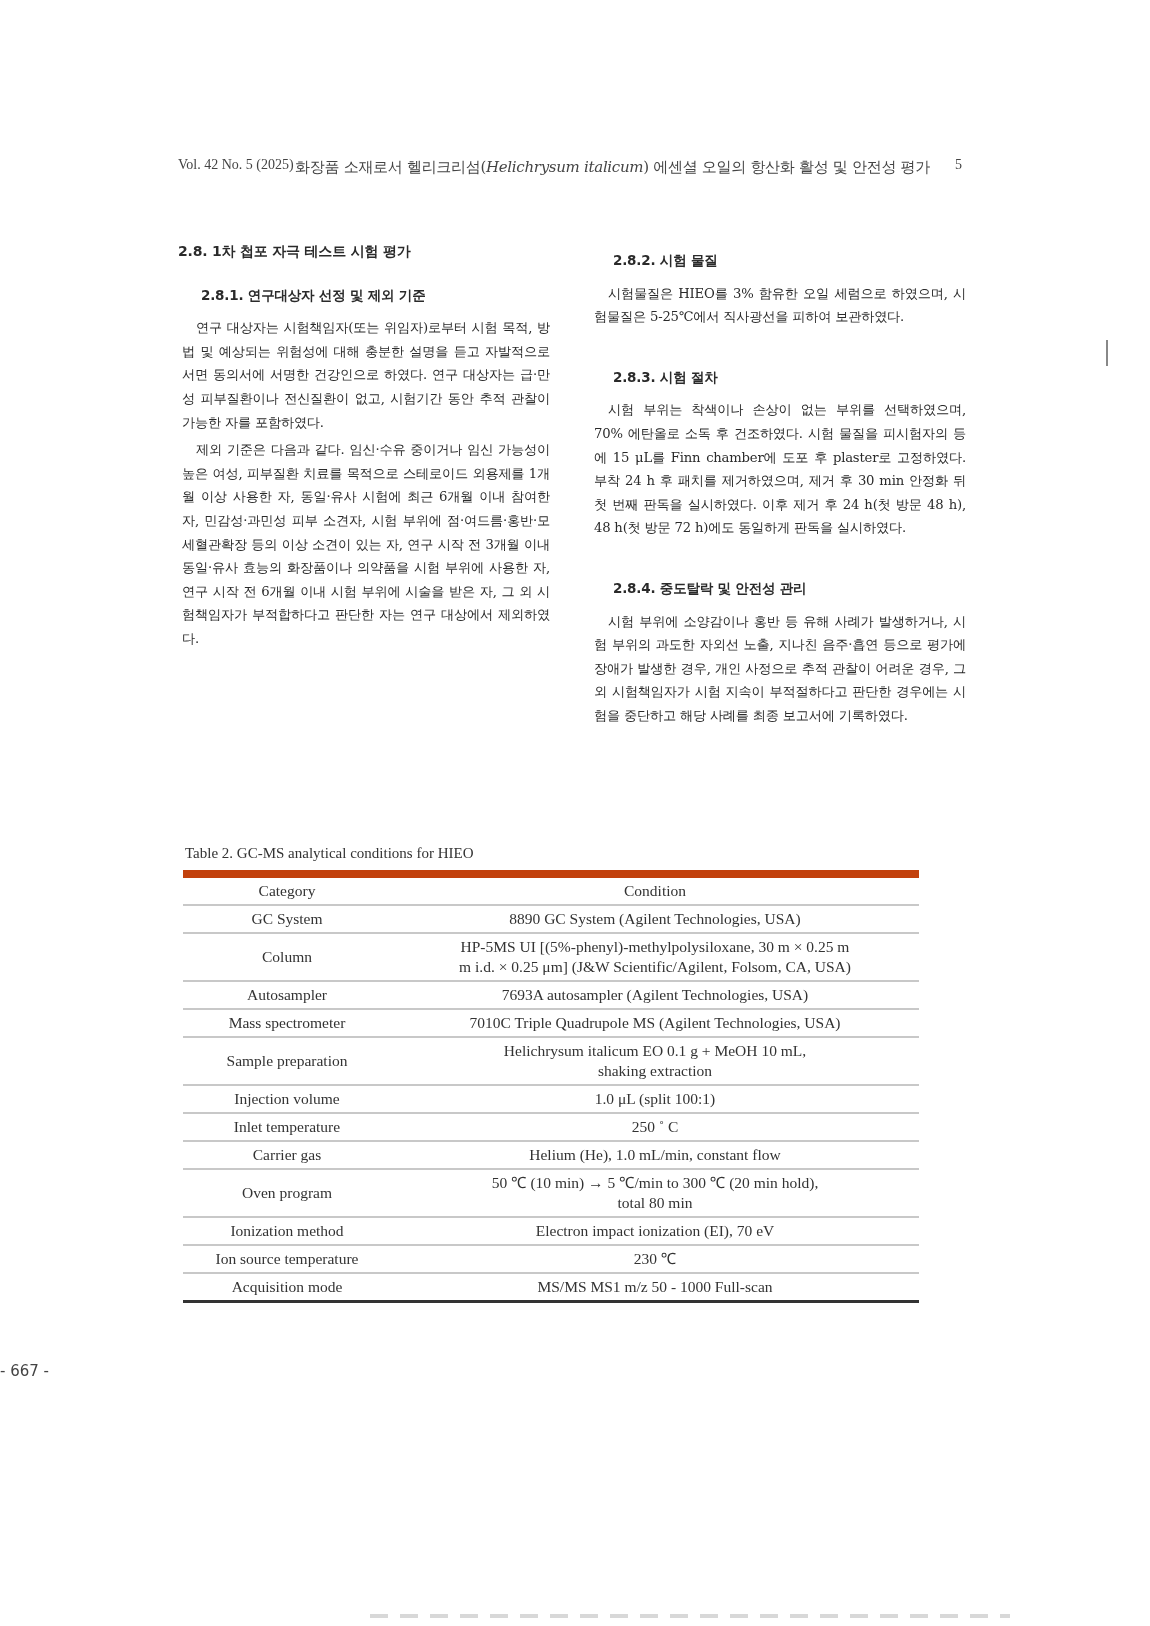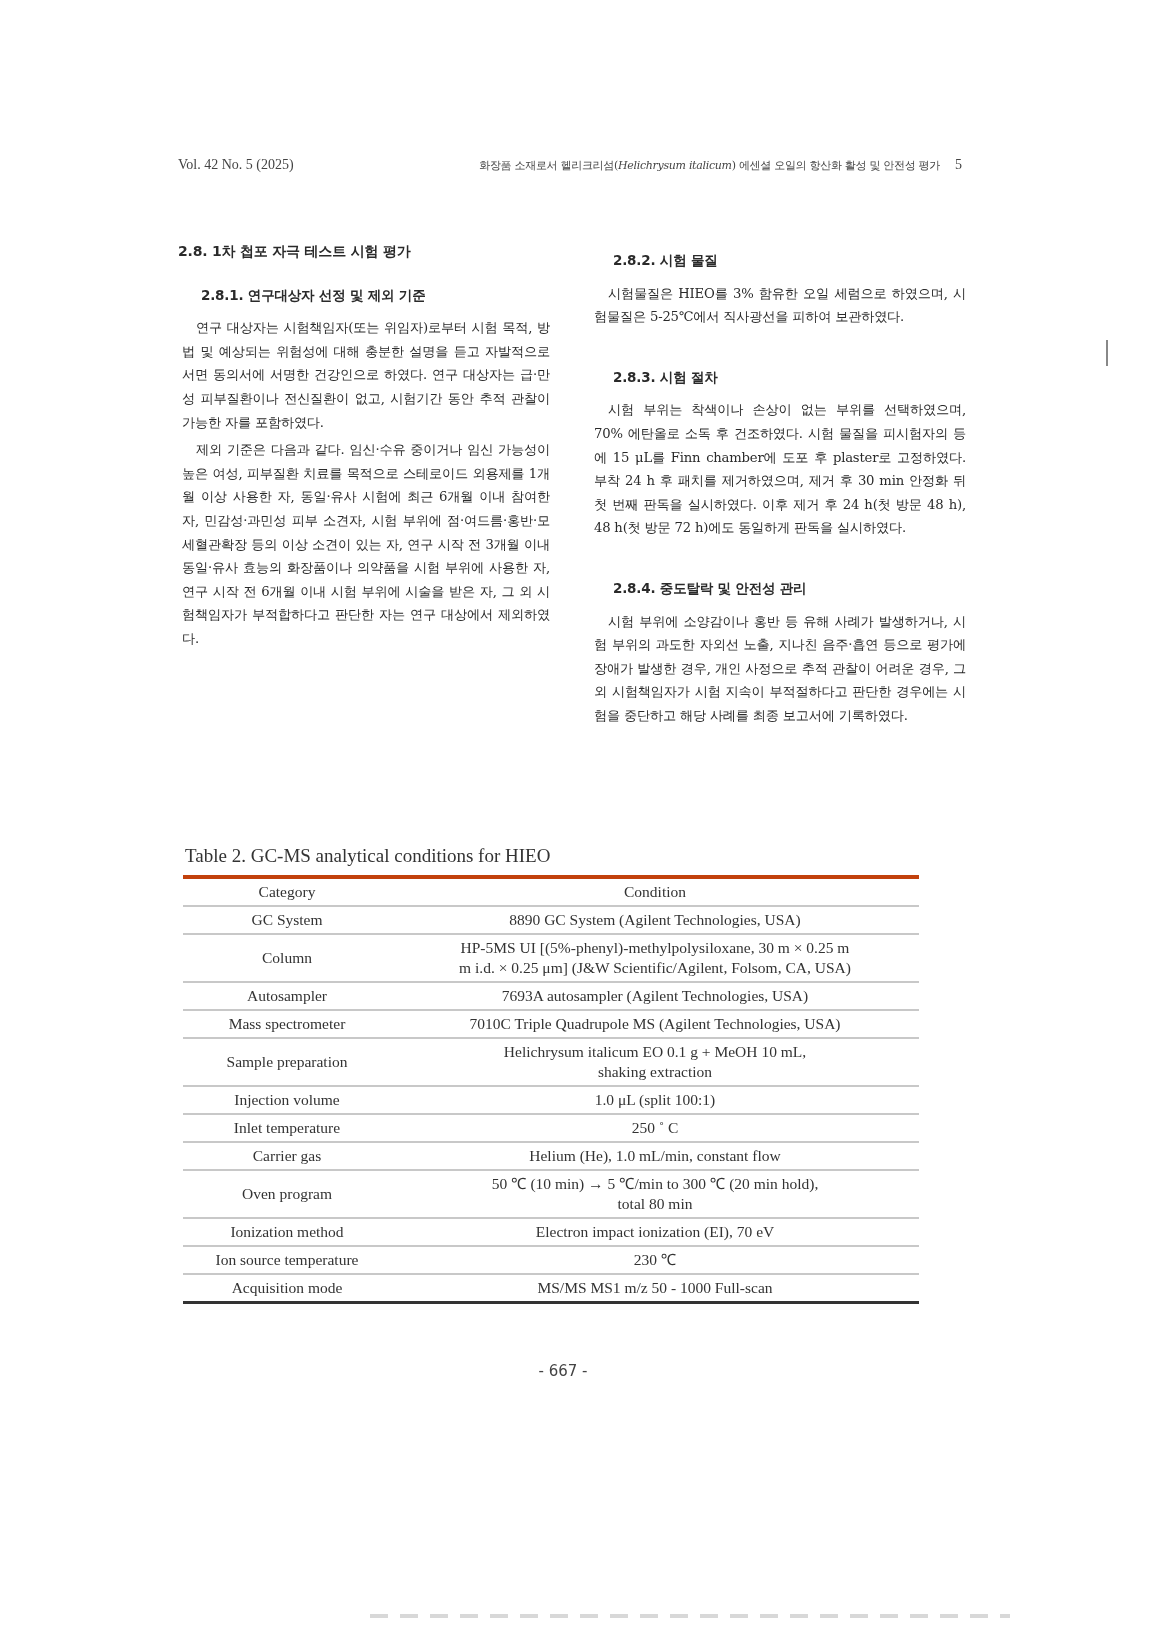--- a/index.html
+++ b/index.html
@@ -1,43 +1,43 @@
 <!DOCTYPE html>
 <html><head>
 <meta charset="utf-8">
 <style>
   html, body { margin: 0; padding: 0; background: #ffffff; }
   body { width: 1150px; height: 1626px; position: relative; overflow: hidden;
          font-family: "DejaVu Serif", "Liberation Serif", serif; color: #2a2a2a; }
   .header { position: absolute; top: 157px; left: 178px; width: 784px; height: 20px;
             font-size: 13px; color: #444; }
   .header .vol { position: absolute; left: 0; top: 0; font-family: "Liberation Serif", serif; font-size: 14px; text-align: right; }
-  .header .title { position: absolute; right: 22px; top: 1px; font-size: 11px; letter-spacing: -0.3px; margin-left: 20px; }
+  .header .title { position: absolute; right: 32px; top: 1px; font-size: 15px; letter-spacing: -0.3px; margin-left: 20px; }
   .header .title i { font-style: italic; }
   .header .pg { position: absolute; right: 0; top: 0; font-family: "Liberation Serif", serif; font-size: 14px; }
 
   .col { position: absolute; top: 240px; width: 376px; font-size: 13.2px; line-height: 23.6px;
          text-align: justify; letter-spacing: -0.2px; }
   .col.left { left: 178px; }
   .col.right { left: 590px; width: 380px; }
   .sec-h { font-weight: bold; font-size: 14px; margin: 0 0 20px 0; font-family: "DejaVu Sans", sans-serif; }
   .sub-h { font-weight: bold; font-size: 13.5px; margin: 9px; padding-left: 14px; font-family: "DejaVu Sans", sans-serif; }
   .para { margin: 4px; text-indent: 14px; }
   .gap { height: 24px; }
 
   .table-wrap { position: absolute; top: 845px; left: 183px; width: 736px; }
-  .caption { font-family: "Liberation Serif", serif; font-size: 19px; color: #333; margin: 0 0 8px 2px; }
+  .caption { font-family: "Liberation Serif", serif; font-size: 15px; color: #333; margin: 0 0 8px 2px; }
   table { width: 100%; border-collapse: collapse; font-family: "Liberation Serif", serif; font-size: 15.5px; color: #333; }
-  thead tr { border-top: 4px solid #c2410c; }
+  thead tr { border-top: 8px solid #c2410c; }
   tbody tr:last-child { border-bottom: 3px solid #333; }
   th, td { font-weight: normal; text-align: center; border-bottom: 2px solid #c8c8c8; padding: 3px 4px; line-height: 20px; }
   th.cat, td.cat { width: 200px; }
   td.cond { white-space: pre-line; }
 
-  .page-no { position: absolute; top: 1362px; left: 8px; width: 1110px; text-align: center;
+  .page-no { position: absolute; top: 1362px; left: 0; width: 1110px; text-align: left;
              font-family: "DejaVu Sans", sans-serif; font-size: 15px; color: #444; }
   .edge-mark { position: absolute; left: 1106px; top: 340px; width: 2px; height: 26px; background: #888; }
   .footer-faint { position: absolute; top: 1614px; left: 370px; width: 640px; height: 4px;
                   background: repeating-linear-gradient(90deg, #d8d8d8 0 18px, transparent 18px 30px); }
 </style>
 </head>
 <body>
 
 <div class="header">
   <span class="vol">Vol. 42 No. 5 (2025)</span>

